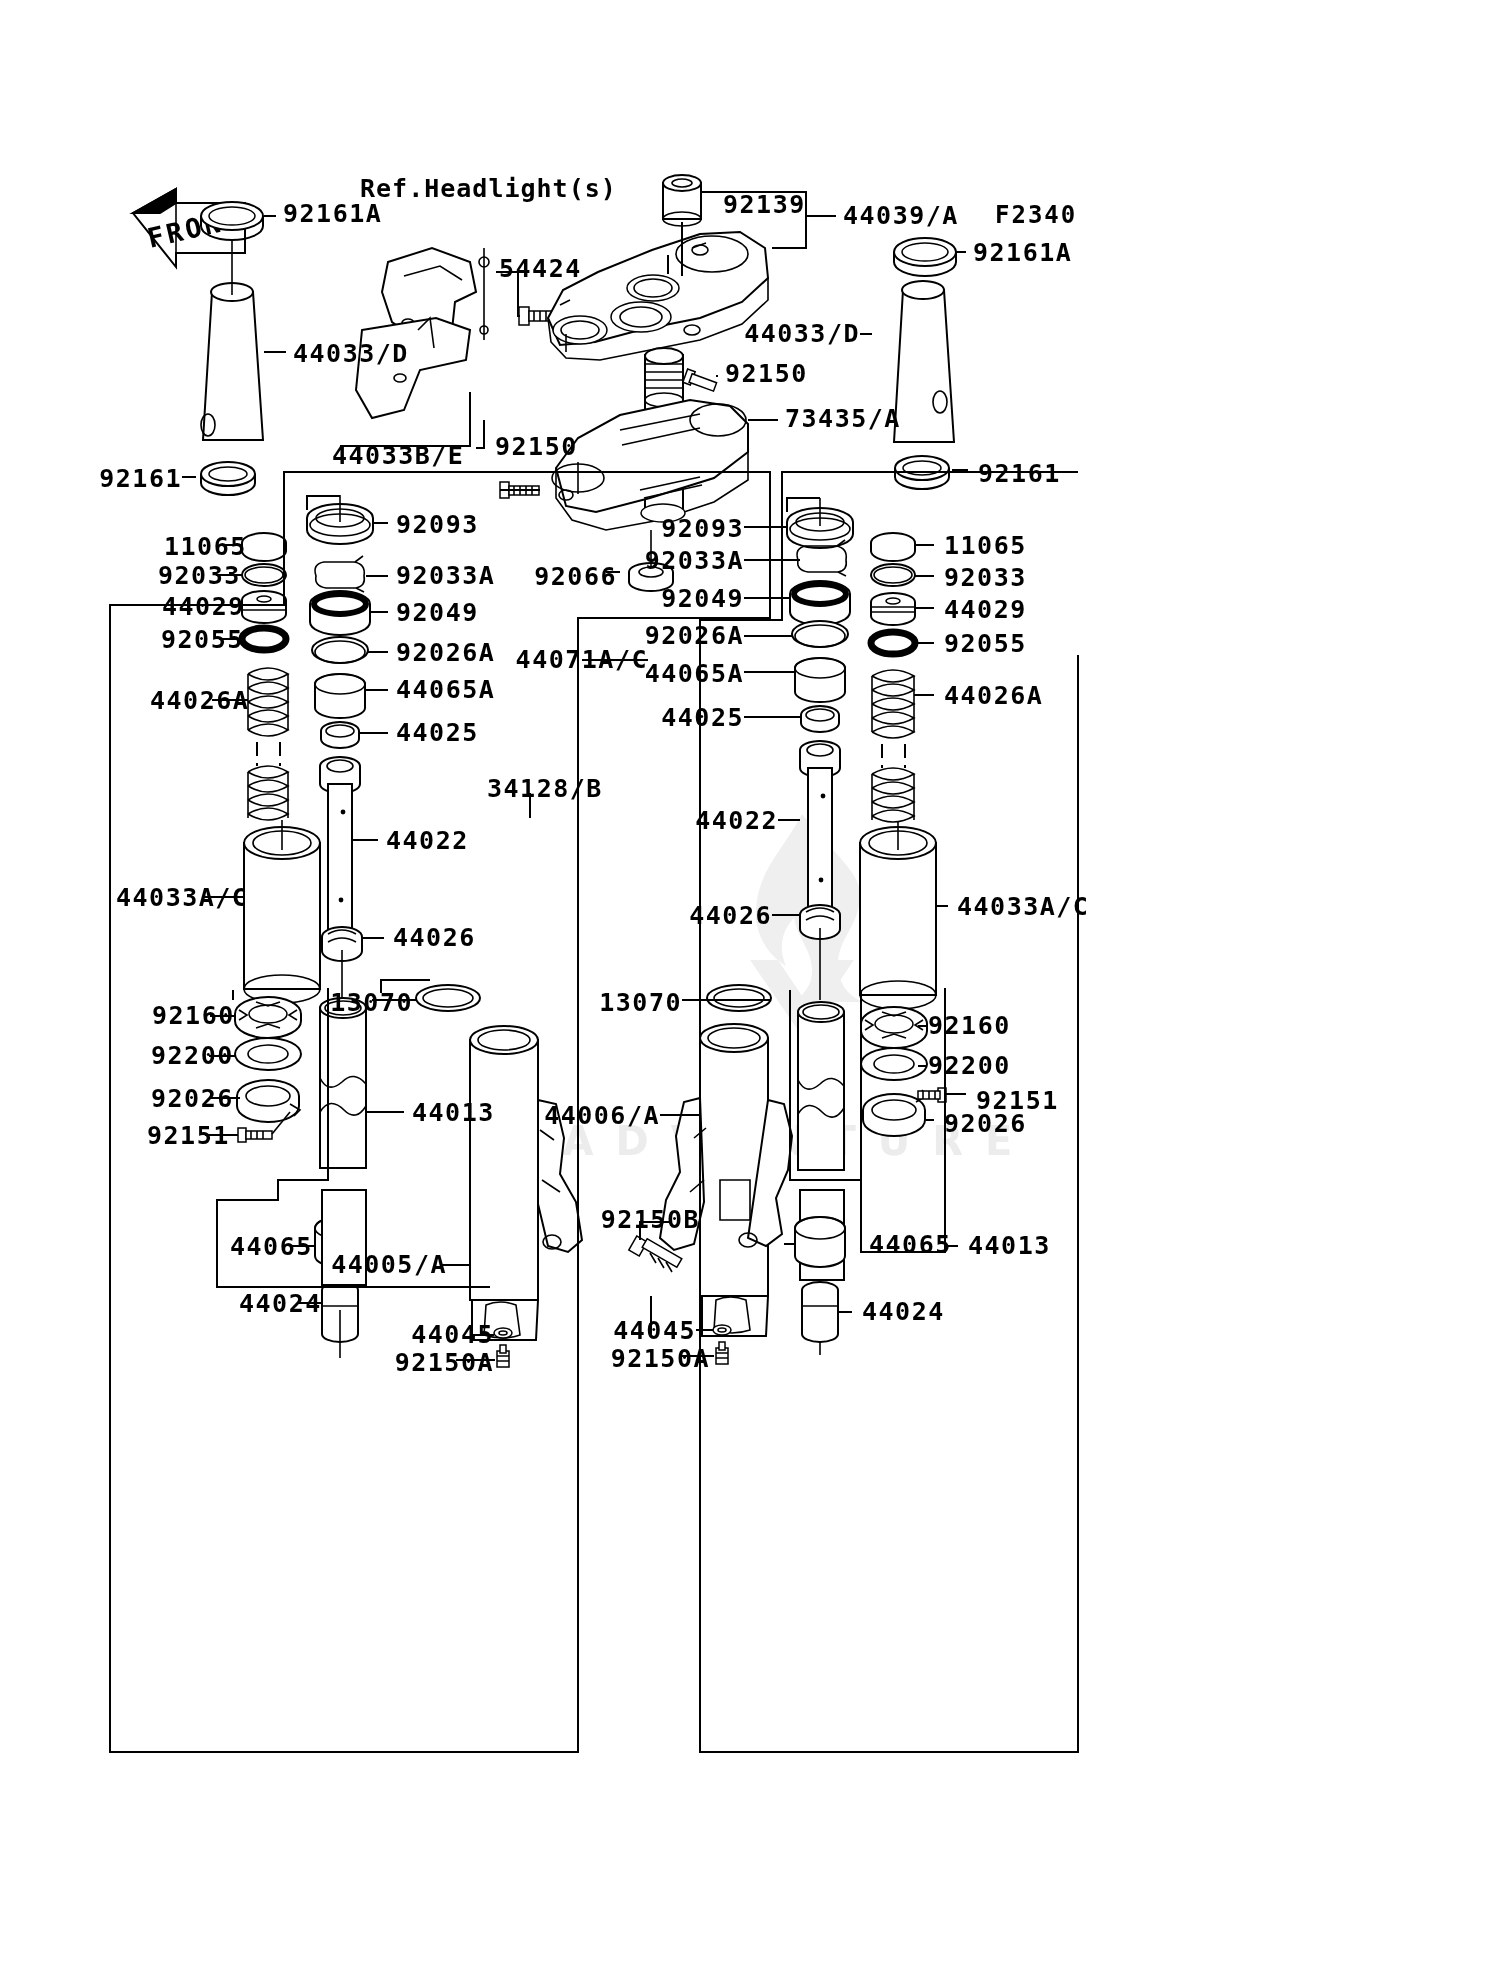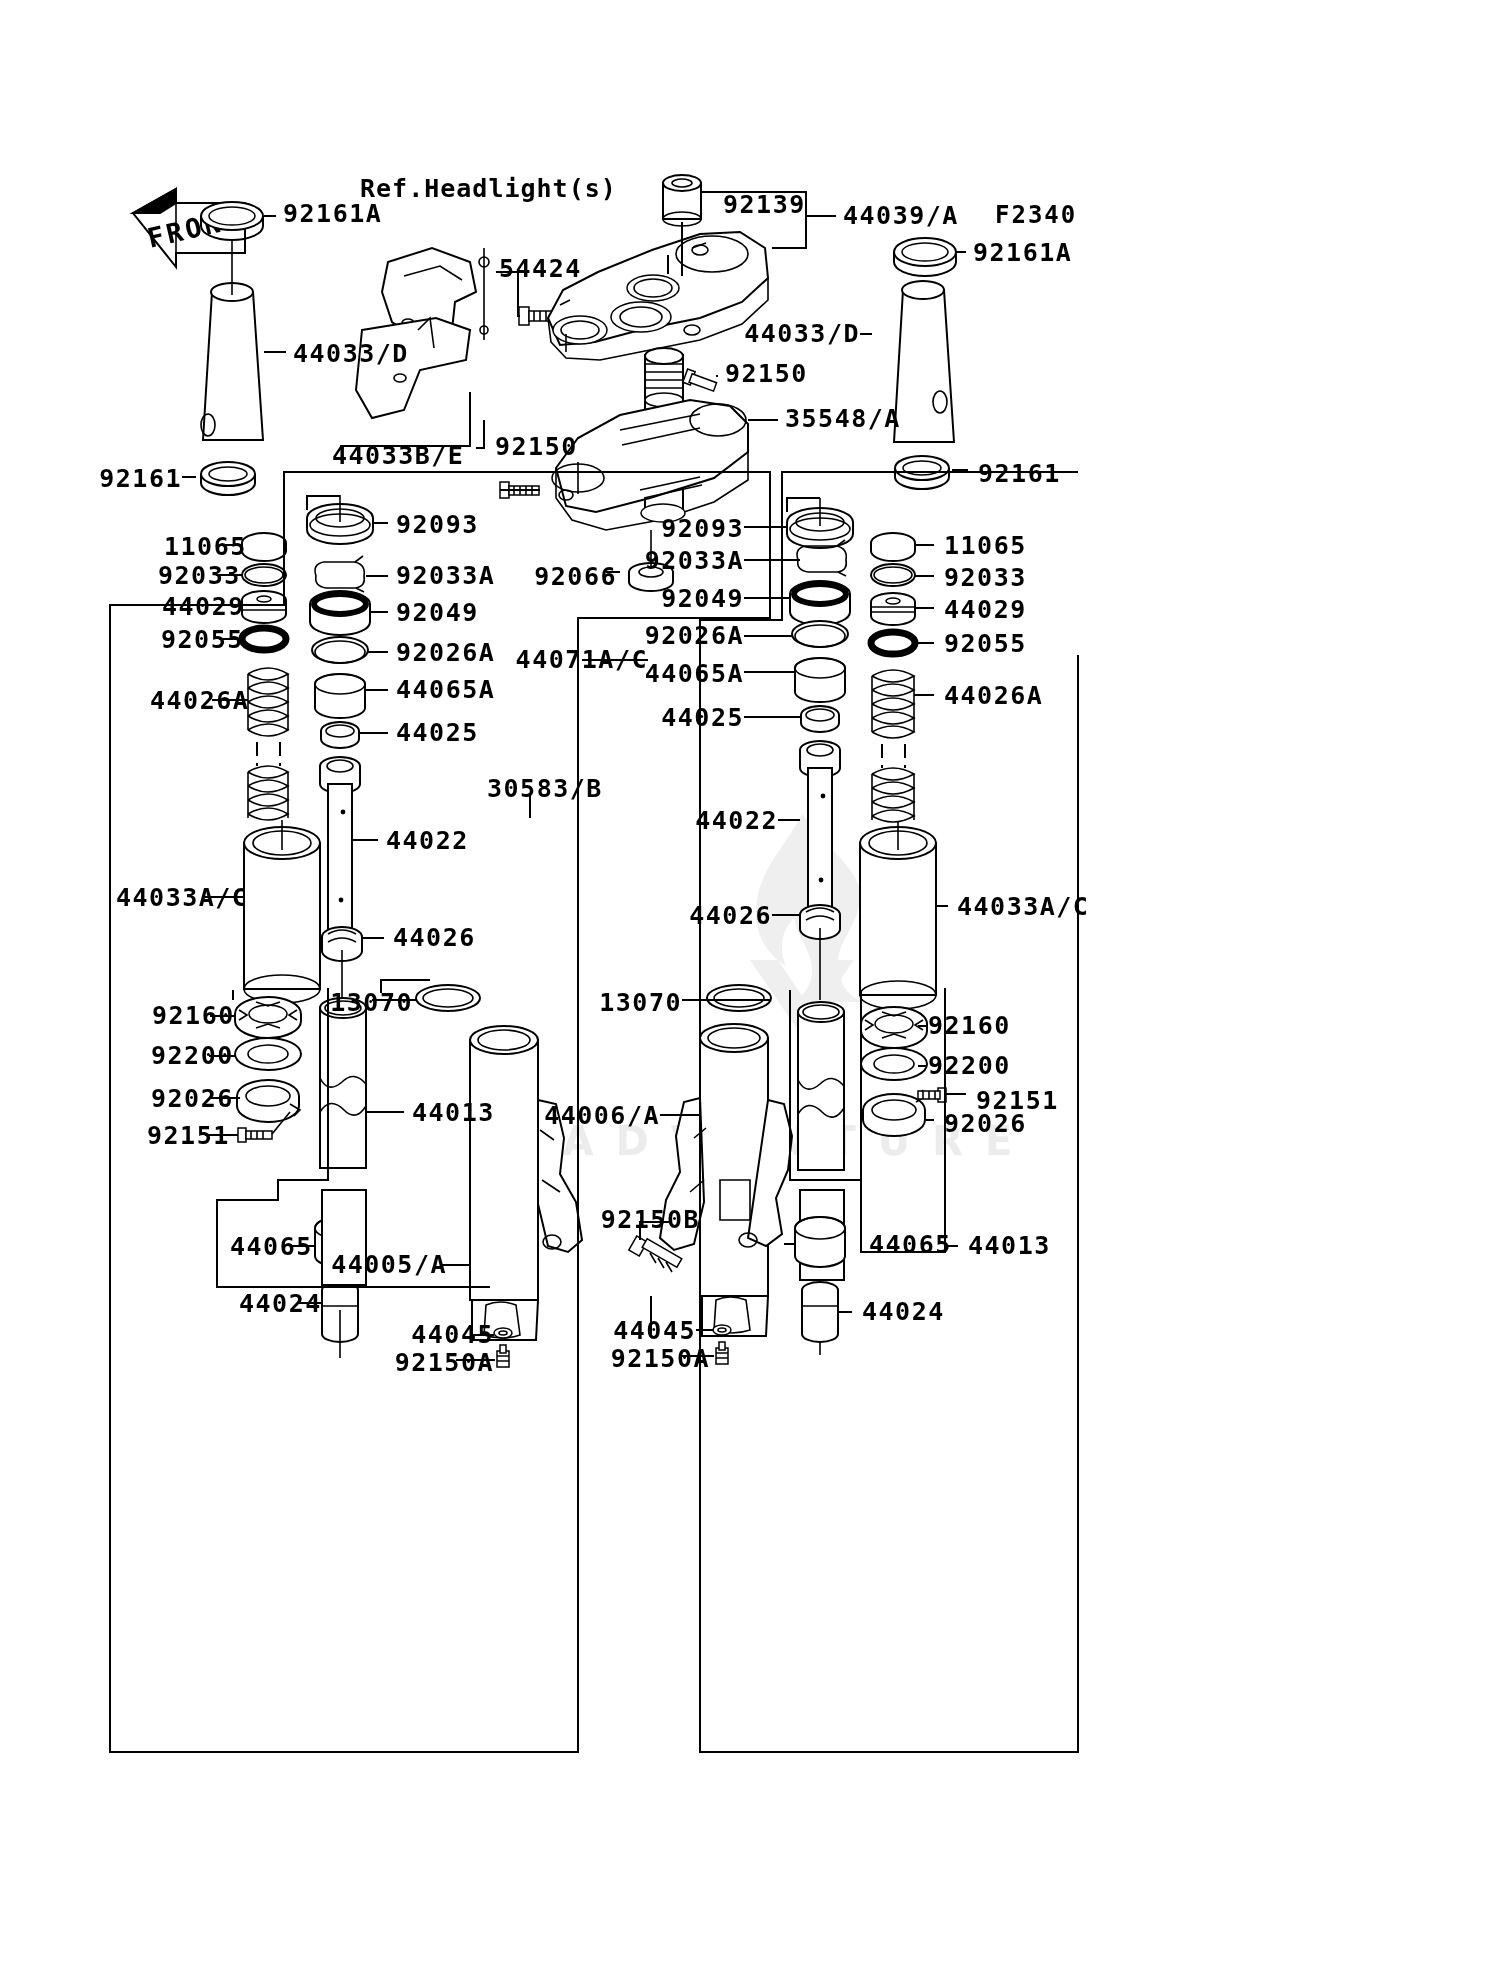--- a/index.html
+++ b/index.html
@@ -615,25 +615,25 @@
     <div class="lbl" style="left:293px;top:341px;">44033/D</div>
     <div class="lbl r" style="left:182px;top:466px;">92161</div>
     <div class="lbl" style="left:723px;top:192px;">92139</div>
     <div class="lbl" style="left:843px;top:203px;">44039/A</div>
     <div class="lbl" style="left:973px;top:240px;">92161A</div>
     <div class="lbl r" style="left:860px;top:321px;">44033/D</div>
     <div class="lbl" style="left:978px;top:461px;">92161</div>
     <div class="lbl" style="left:499px;top:256px;">54424</div>
     <div class="lbl" style="left:332px;top:443px;">44033B/E</div>
     <div class="lbl" style="left:725px;top:361px;">92150</div>
-    <div class="lbl" style="left:785px;top:406px;">35548/A</div>
+    <div class="lbl" style="left:785px;top:406px;">73435/A</div>
     <div class="lbl" style="left:495px;top:434px;">92150</div>
     <div class="lbl r" style="left:617px;top:564px;">92066</div>
     <div class="lbl r" style="left:648px;top:647px;">44071A/C</div>
-    <div class="lbl" style="left:487px;top:776px;">30583/B</div>
+    <div class="lbl" style="left:487px;top:776px;">34128/B</div>
 
     <div class="lbl" style="left:164px;top:534px;">11065</div>
     <div class="lbl" style="left:158px;top:563px;">92033</div>
     <div class="lbl" style="left:162px;top:594px;">44029</div>
     <div class="lbl" style="left:161px;top:627px;">92055</div>
     <div class="lbl" style="left:150px;top:688px;">44026A</div>
     <div class="lbl" style="left:116px;top:885px;">44033A/C</div>
     <div class="lbl" style="left:152px;top:1003px;">92160</div>
     <div class="lbl" style="left:151px;top:1043px;">92200</div>
     <div class="lbl" style="left:151px;top:1086px;">92026</div>

